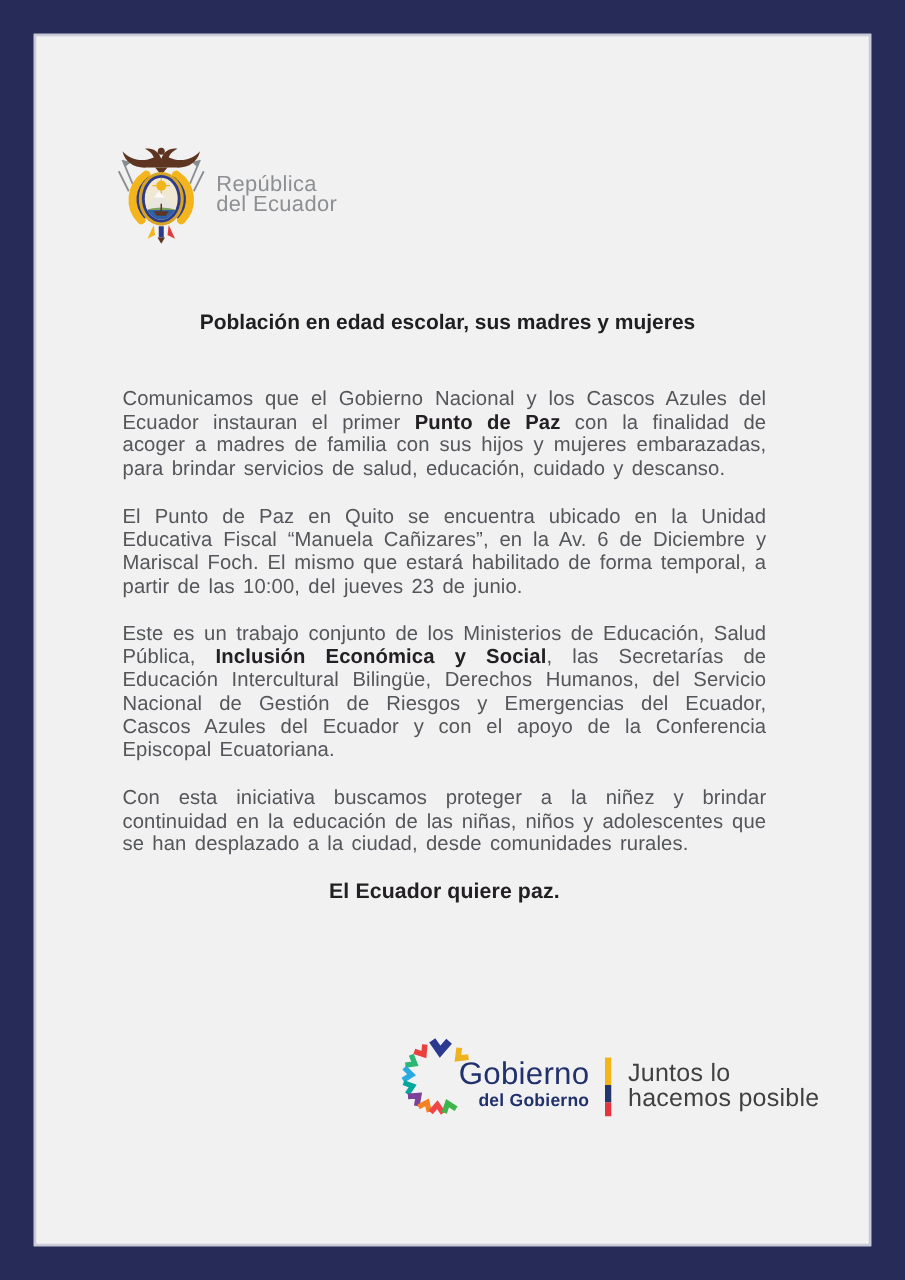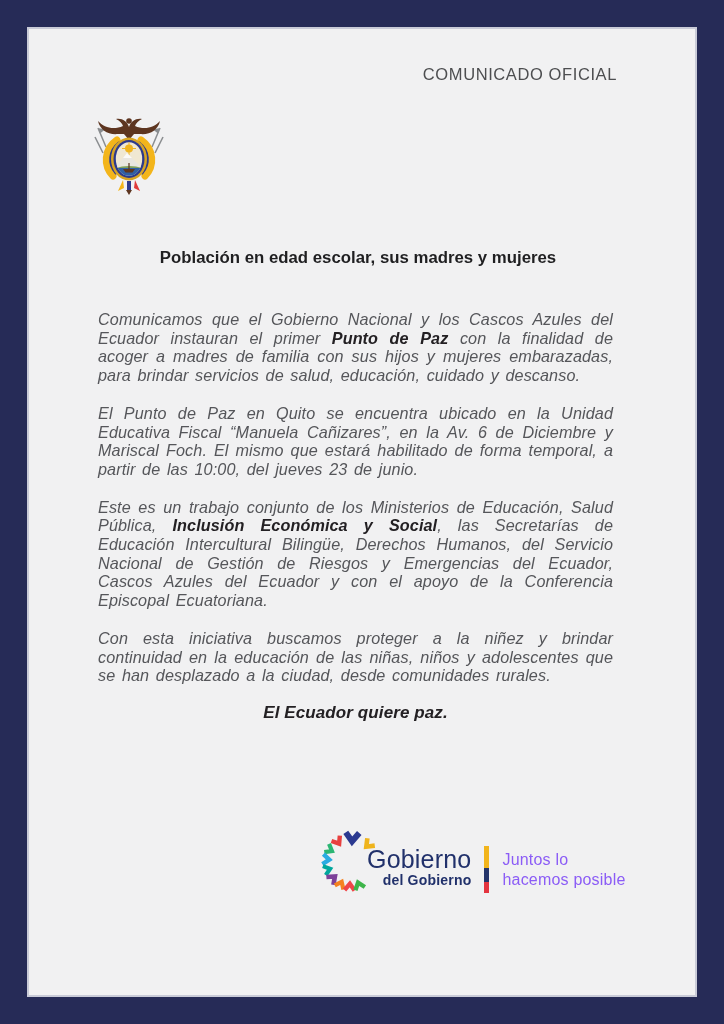--- a/index.html
+++ b/index.html
@@ -42,21 +42,21 @@
     font-size:16.8px; line-height:20.5px;
   }
   
   .bodytext {
     position:absolute; top:281px; left:69px; width:520px;
     text-align:justify;
     color:#55565a;
     font-size:16.2px; line-height:18.7px;
     letter-spacing:0.1px; word-spacing:2px;
   }
-  .bodytext p { margin:0 5px 19px 0;font-style:italic; }
+  .bodytext p { margin:0 5px 19px 0; }
   .rich-bold { font-weight:bold; color:#232023; }
   .closing {
     font-weight:bold; color:#232023;
     font-size:17px; text-align:center;
     word-spacing:normal;
   }
   
   .footer {
     position:absolute; left:292px; top:796px;
     display:flex; align-items:flex-start;
@@ -68,31 +68,30 @@
     margin:21px 0 0 13px;
     width:5px; height:47px;
     display:flex; flex-direction:column;
   }
   .tricolor i { display:block; width:100%; }
   .tricolor .t-y { height:47%; }
   .tricolor .t-b { height:30%; }
   .tricolor .t-r { height:23%; }
   .slogan {
     margin:25px 0 0 13px;
-    color:#8b5cf6;
-    font-size:16px; line-height:19.5px; letter-spacing:0.2px;
+    color:#404040;
+    font-size:20px; line-height:19.5px; letter-spacing:0.2px;
   }
 </style>
 </head>
 <body>
 
 <div class="page">
 
   <div class="header">
-    <div>COMUNICADO OFICIAL</div>
   </div>
 
   <div class="brand">
     <svg width="76" height="84" viewBox="0 0 76 84" aria-hidden="true">
 
       <g stroke="#8a8d90" stroke-width="1.5">
         <line x1="15" y1="34" x2="7" y2="15"></line>
         <line x1="61" y1="34" x2="69" y2="15"></line>
         <line x1="12" y1="40" x2="4" y2="24"></line>
         <line x1="64" y1="40" x2="72" y2="24"></line>
@@ -131,20 +130,24 @@
         <path d="M24 55 h28 v9 h-28 Z" fill="#2f5fa5"></path>
         <path d="M32 56 h12 l-2.5 3.5 h-7 Z" fill="#5d3520"></path>
         <line x1="38" y1="50" x2="38" y2="56" stroke="#5d3520" stroke-width="1.2"></line>
       </g>
 
       <path d="M32 67 L27 78 L33 75 Z" fill="#f3b51b"></path>
       <path d="M44 67 L49 78 L43 75 Z" fill="#e03a3a"></path>
       <path d="M36 68 h4 v9 h-4 Z" fill="#2d3a8c"></path>
       <path d="M35 77 h6 l-3 5 z" fill="#5d3520"></path>
     </svg>
+    <div class="brand-name">
+      <div>República</div>
+      <div>del Ecuador</div>
+    </div>
   </div>
 
   <div class="title">
     <div>Población en edad escolar, sus madres y mujeres</div>
   </div>
 
   <div class="bodytext">
     <p><span>Comunicamos que el Gobierno Nacional y los Cascos Azules del Ecuador instauran el primer </span><span class="rich-bold">Punto de Paz</span><span> con la finalidad de acoger a madres de familia con sus hijos y mujeres embarazadas, para brindar servicios de salud, educación, cuidado y descanso.</span></p>
     <p><span>El Punto de Paz en Quito se encuentra ubicado en la Unidad Educativa Fiscal “Manuela Cañizares”, en la Av. 6 de Diciembre y Mariscal Foch. El mismo que estará habilitado de forma temporal, a partir de las 10:00, del jueves 23 de junio.</span></p>
     <p><span>Este es un trabajo conjunto de los Ministerios de Educación, Salud Pública, </span><span class="rich-bold">Inclusión Económica y Social</span><span>, las Secretarías de Educación Intercultural Bilingüe, Derechos Humanos, del Servicio Nacional de Gestión de Riesgos y Emergencias del Ecuador, Cascos Azules del Ecuador y con el apoyo de la Conferencia Episcopal Ecuatoriana.</span></p>

